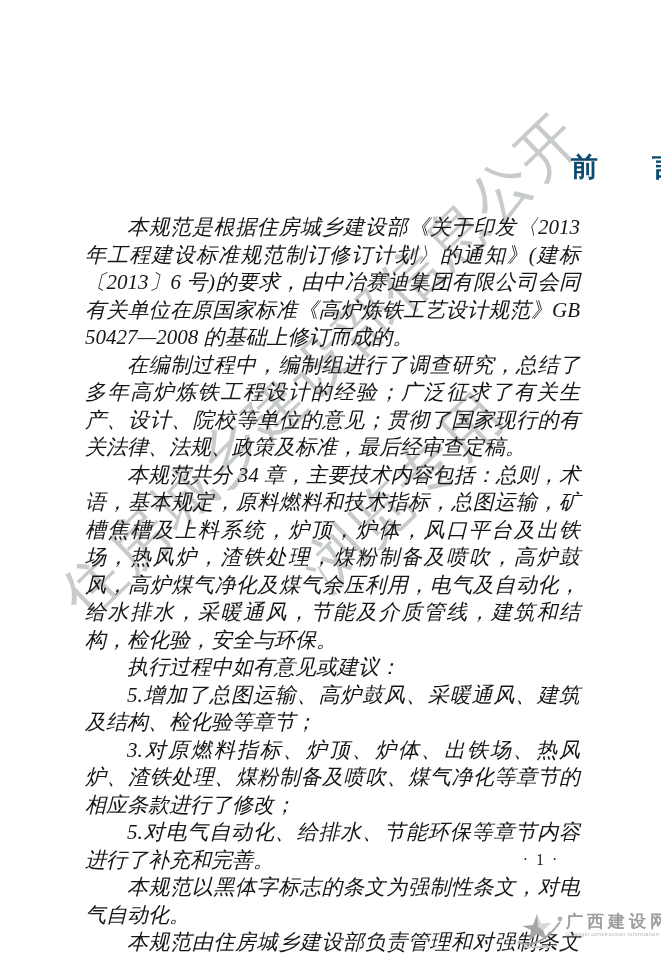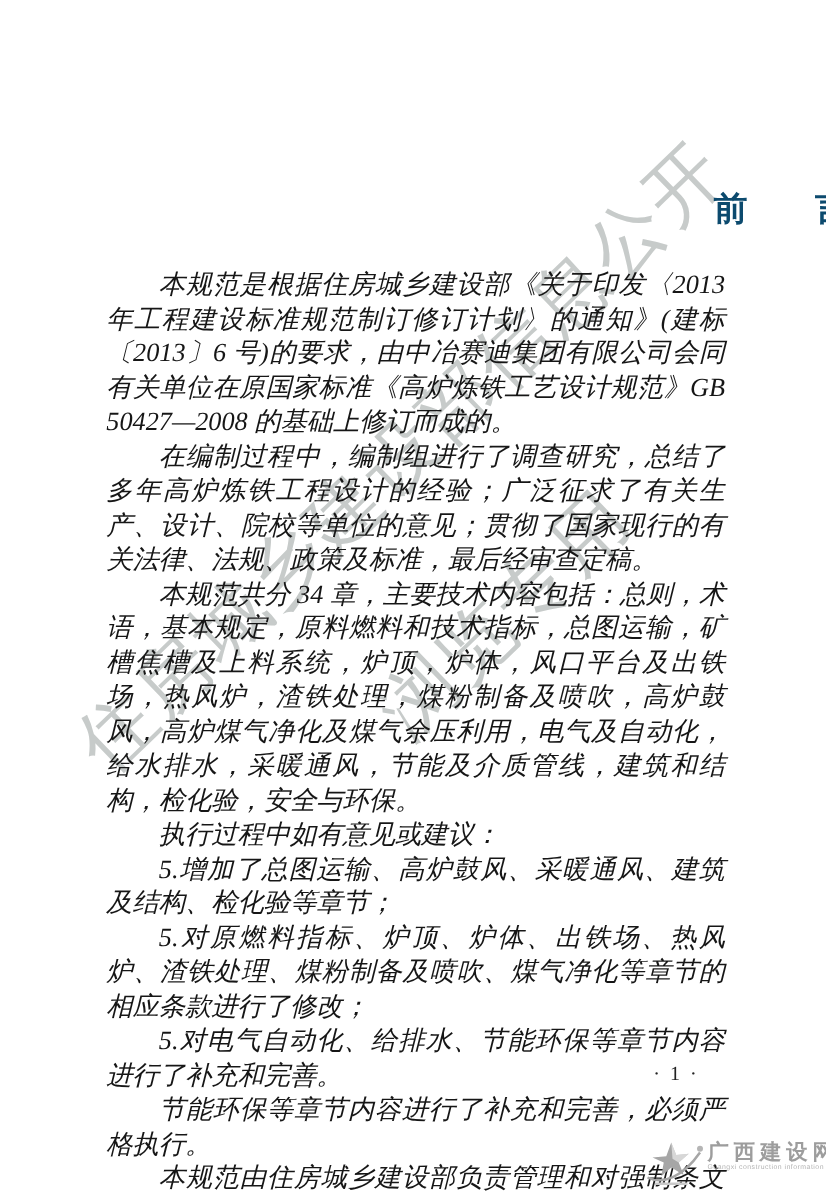--- a/index.html
+++ b/index.html
@@ -111,23 +111,23 @@
   <div class="watermark wm2">浏览专用</div>
 
   <h1 class="title">前　　言</h1>
 
   <div class="body-text">
       <p>本规范是根据住房城乡建设部《关于印发〈2013 年工程建设标准规范制订修订计划〉的通知》(建标〔2013〕6 号)的要求，由中冶赛迪集团有限公司会同有关单位在原国家标准《高炉炼铁工艺设计规范》GB 50427—2008 的基础上修订而成的。</p>
       <p>在编制过程中，编制组进行了调查研究，总结了多年高炉炼铁工程设计的经验；广泛征求了有关生产、设计、院校等单位的意见；贯彻了国家现行的有关法律、法规、政策及标准，最后经审查定稿。</p>
       <p>本规范共分 34 章，主要技术内容包括：总则，术语，基本规定，原料燃料和技术指标，总图运输，矿槽焦槽及上料系统，炉顶，炉体，风口平台及出铁场，热风炉，渣铁处理，煤粉制备及喷吹，高炉鼓风，高炉煤气净化及煤气余压利用，电气及自动化，给水排水，采暖通风，节能及介质管线，建筑和结构，检化验，安全与环保。</p>
       <p>执行过程中如有意见或建议：</p>
       <p>5.增加了总图运输、高炉鼓风、采暖通风、建筑及结构、检化验等章节；</p>
-      <p>5.对原燃料指标、炉顶、炉体、出铁场、热风炉、渣铁处理、煤粉制备及喷吹、煤气净化等章节的相应条款进行了修改；</p>
+      <p>3.对原燃料指标、炉顶、炉体、出铁场、热风炉、渣铁处理、煤粉制备及喷吹、煤气净化等章节的相应条款进行了修改；</p>
       <p>5.对电气自动化、给排水、节能环保等章节内容进行了补充和完善。</p>
-      <p>节能环保等章节内容进行了补充和完善，必须严格执行。</p>
+      <p>本规范以黑体字标志的条文为强制性条文，对电气自动化。</p>
       <p>本规范由住房城乡建设部负责管理和对强制条文的解释，中国冶金建设协会负责日常管理，由中冶赛迪集团有限公司负责具体技术内容的解释。执行过程中如有意见或建议，请寄送至中冶赛迪集团有限公司(地址：重庆市渝中区双钢路 1 号，邮政编码：</p>
     </div>
 
   <div class="page-number">· 1 ·</div>
 
   <div class="footer-logo">
     <svg class="logo-star" width="48" height="46" viewBox="0 0 48 46">
 
       <polygon points="21,8 25,18 35,17 27,24 31,34 21,28 13,35 15,24 6,20 17,19" fill="#a6a6a6"></polygon>
       <polygon points="21,8 25,18 35,17 27,24 22,21" fill="#ffffff" opacity="0.55"></polygon>

